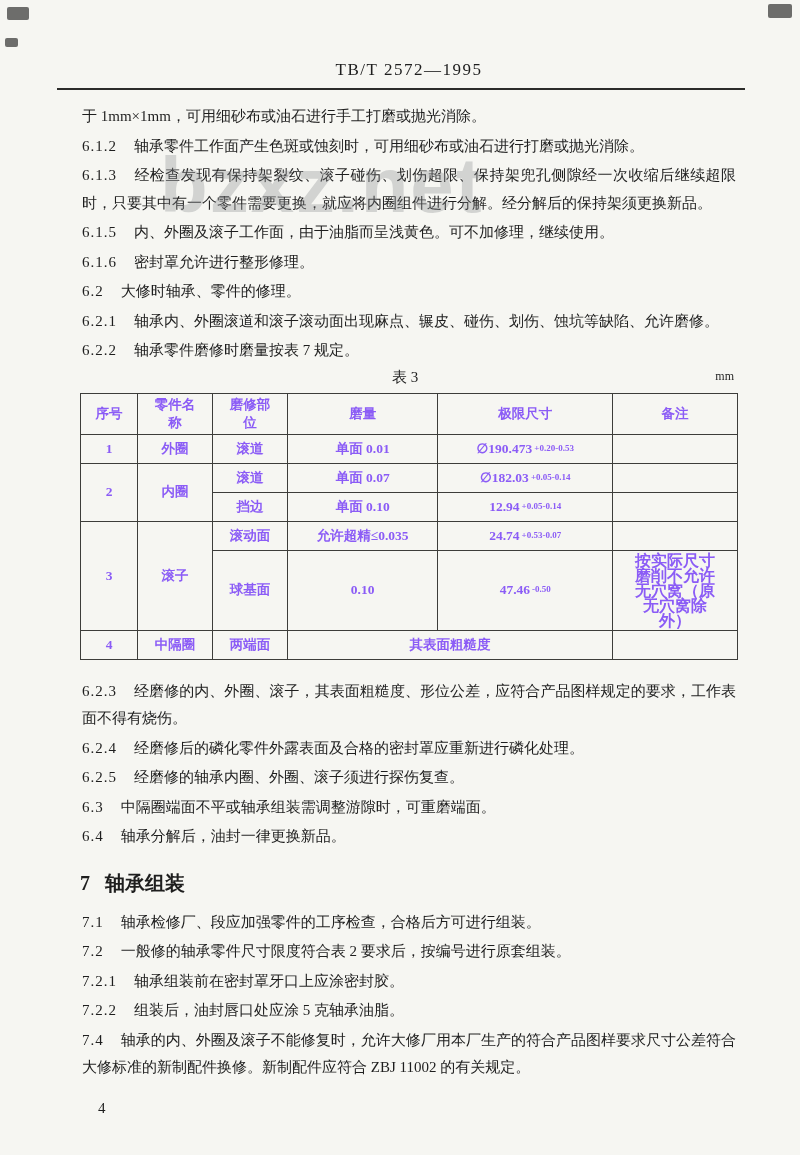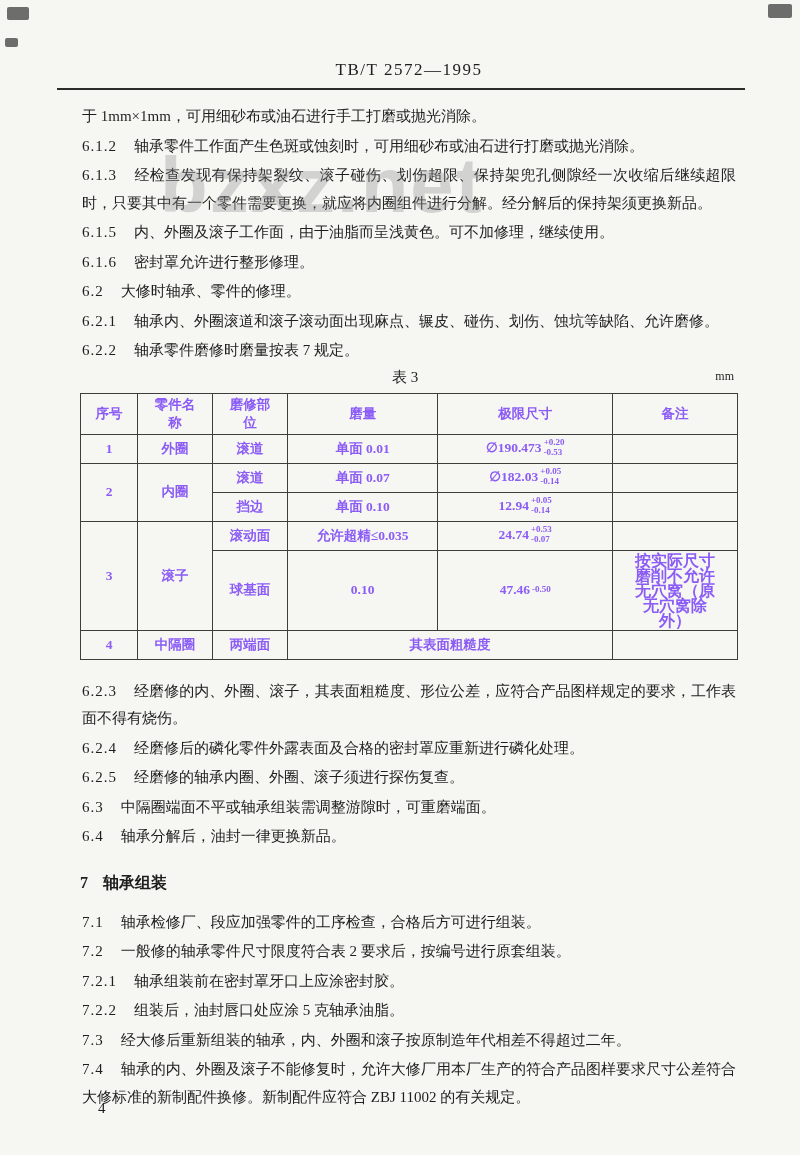--- a/index.html
+++ b/index.html
@@ -34,27 +34,27 @@
   table.t3 { width:100%; border-collapse:collapse; table-layout:fixed; font-size:13.5px; margin-bottom:6px; }
   .t3 th, .t3 td {
     border:1.3px solid #3d3d3a;
     text-align:center; vertical-align:middle;
     padding:2px 14px; height:24px;
     font-weight:bold; color:#8b5cf6;
   }
   .t3 th { height:20px; }
   .remark { font-size:16px; line-height:15px; }
   .tol {
-    display:inline-flex; flex-direction:column; align-items:flex-start;
+    display:inline-flex; flex-direction:row; align-items:flex-start;
     font-size:9px; line-height:9.5px; margin-left:2px;
     vertical-align:middle; transform:translateY(-1px); text-align:left;
   }
   .gap-after-table { height:10px; }
 
-  .sec { margin:20px 0 14px 0; font-size:16px; font-weight:bold; line-height:24px; }
+  .sec { margin:20px 0 14px 0; font-size:20px; font-weight:bold; line-height:24px; }
   .sec .cnum { margin-right:14px; }
 
   .pageno { position:absolute; left:98px; bottom:38px; font-size:15px; }
 
   .wm {
     position:absolute; left:160px; top:140px;
     font-family:"Liberation Sans", sans-serif;
     font-size:78px; font-weight:bold; letter-spacing:2px;
     color:rgba(135,138,140,0.32);
     pointer-events:none; user-select:none; z-index:4; white-space:nowrap;
@@ -173,17 +173,16 @@
   <p class="clause"><span class="cnum">6.2.5</span><span>经磨修的轴承内圈、外圈、滚子须进行探伤复查。</span></p>
   <p class="clause"><span class="cnum">6.3</span><span>中隔圈端面不平或轴承组装需调整游隙时，可重磨端面。</span></p>
   <p class="clause"><span class="cnum">6.4</span><span>轴承分解后，油封一律更换新品。</span></p>
 
   <p class="sec"><span class="cnum">7</span><span>轴承组装</span></p>
 
   <p class="clause"><span class="cnum">7.1</span><span>轴承检修厂、段应加强零件的工序检查，合格后方可进行组装。</span></p>
   <p class="clause"><span class="cnum">7.2</span><span>一般修的轴承零件尺寸限度符合表 2 要求后，按编号进行原套组装。</span></p>
   <p class="clause"><span class="cnum">7.2.1</span><span>轴承组装前在密封罩牙口上应涂密封胶。</span></p>
   <p class="clause"><span class="cnum">7.2.2</span><span>组装后，油封唇口处应涂 5 克轴承油脂。</span></p>
-  <p class="clause"><span class="cnum">7.3</span><span>经大修后重新组装的轴承，内、外圈和滚子按原制造年代相差不得超过二年。</span></p>
   <p class="clause"><span class="cnum">7.4</span><span>轴承的内、外圈及滚子不能修复时，允许大修厂用本厂生产的符合产品图样要求尺寸公差符合大修标准的新制配件换修。新制配件应符合 ZBJ 11002 的有关规定。</span></p>
 
   <div class="pageno">4</div>
 </div>
 
 </body></html>

